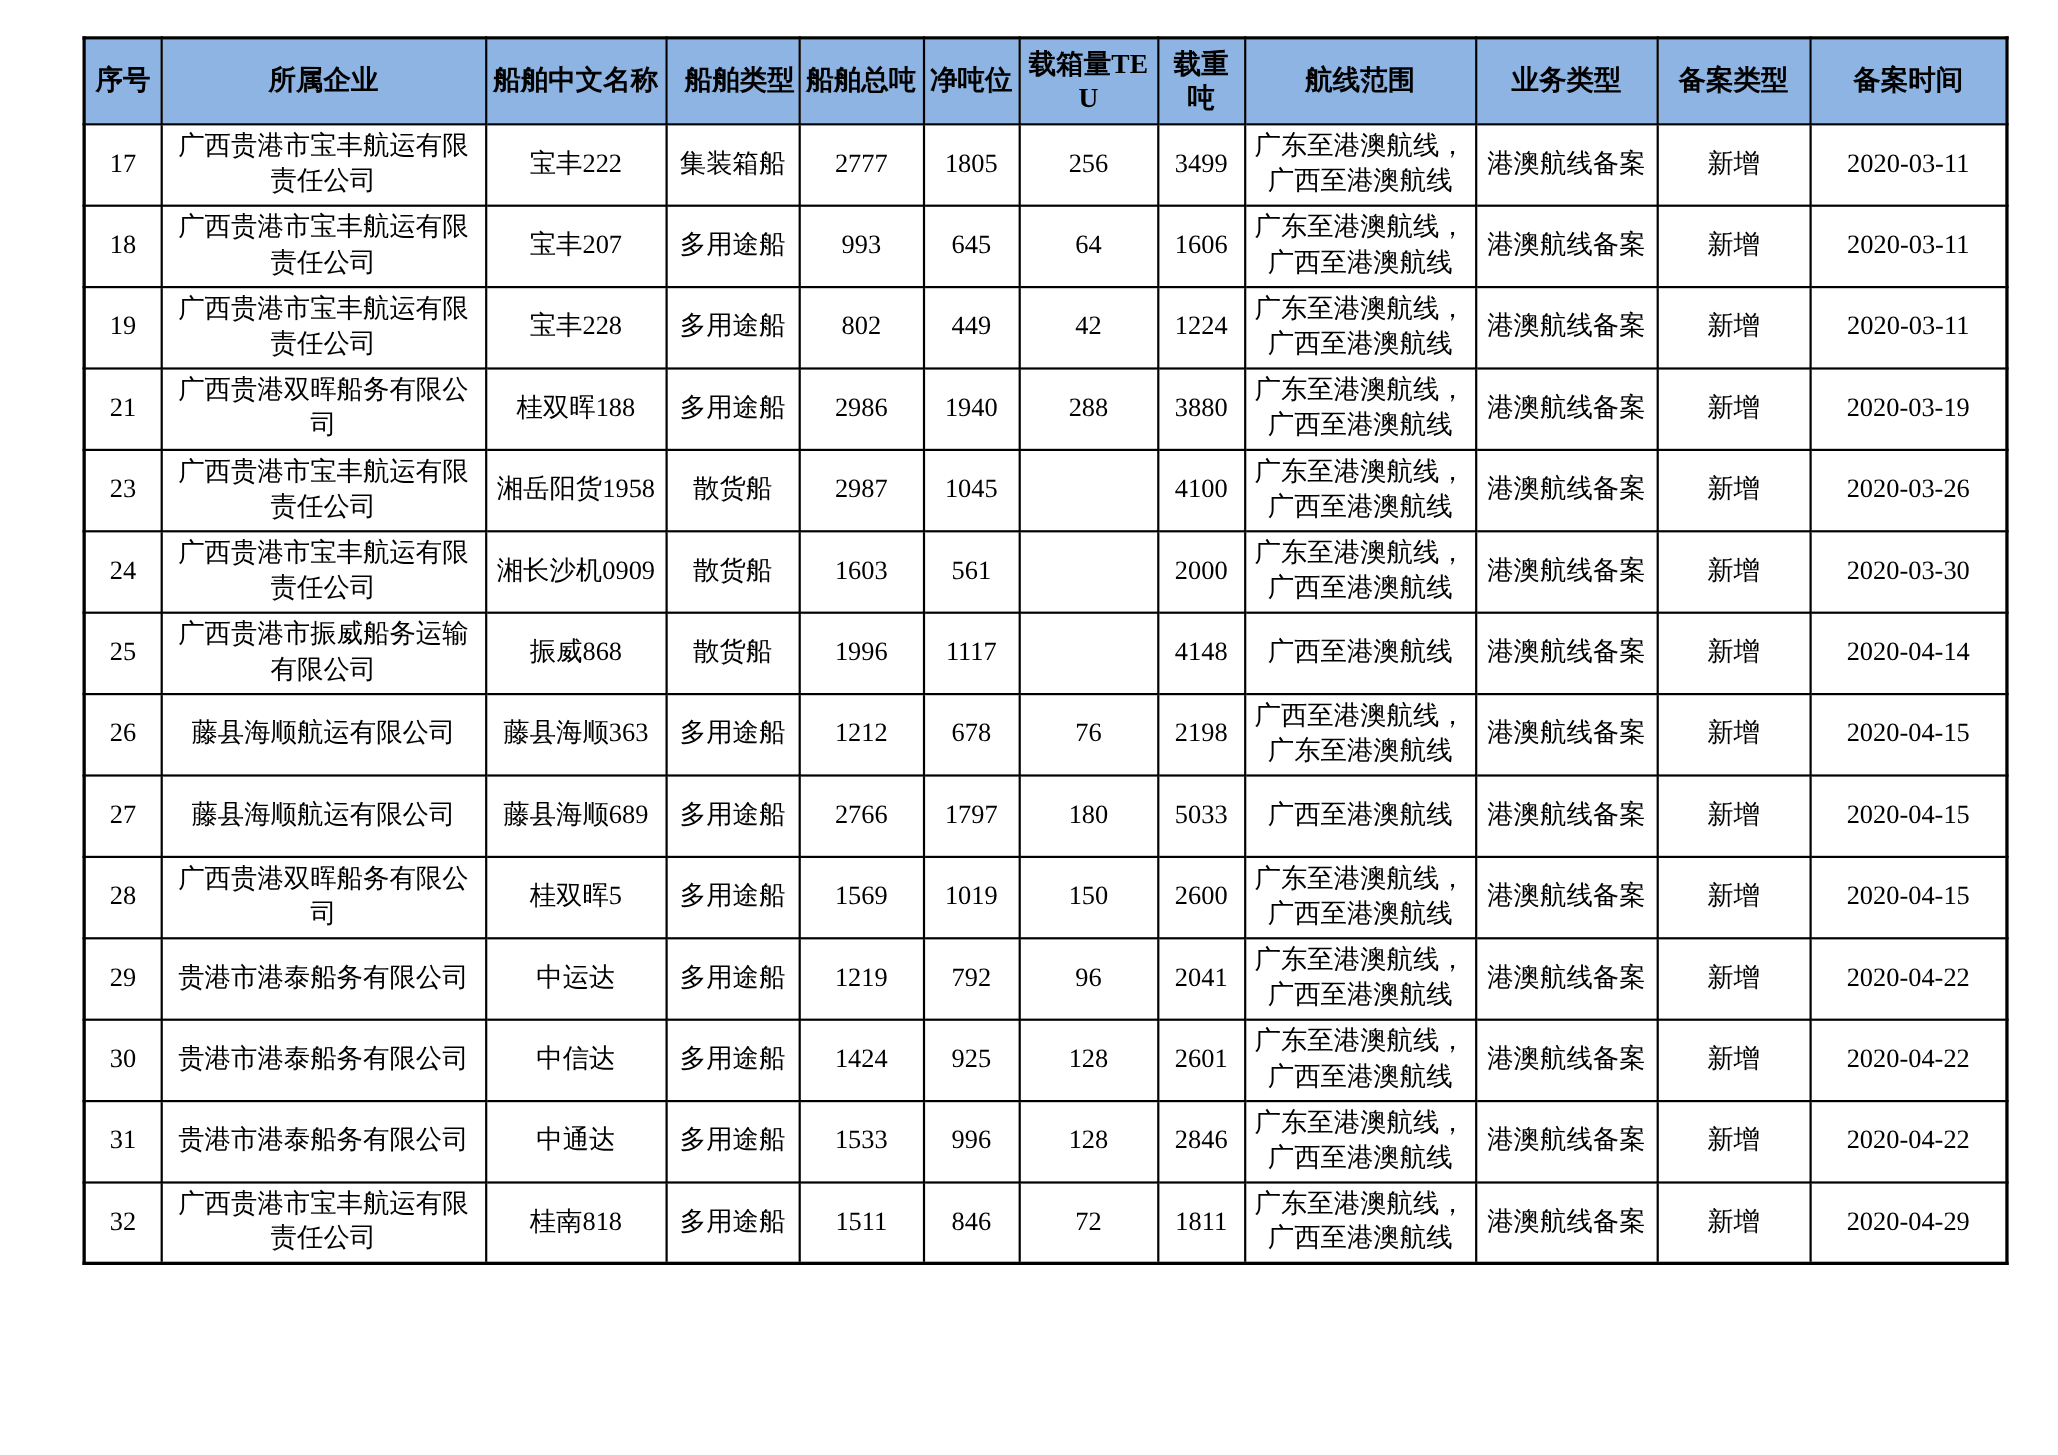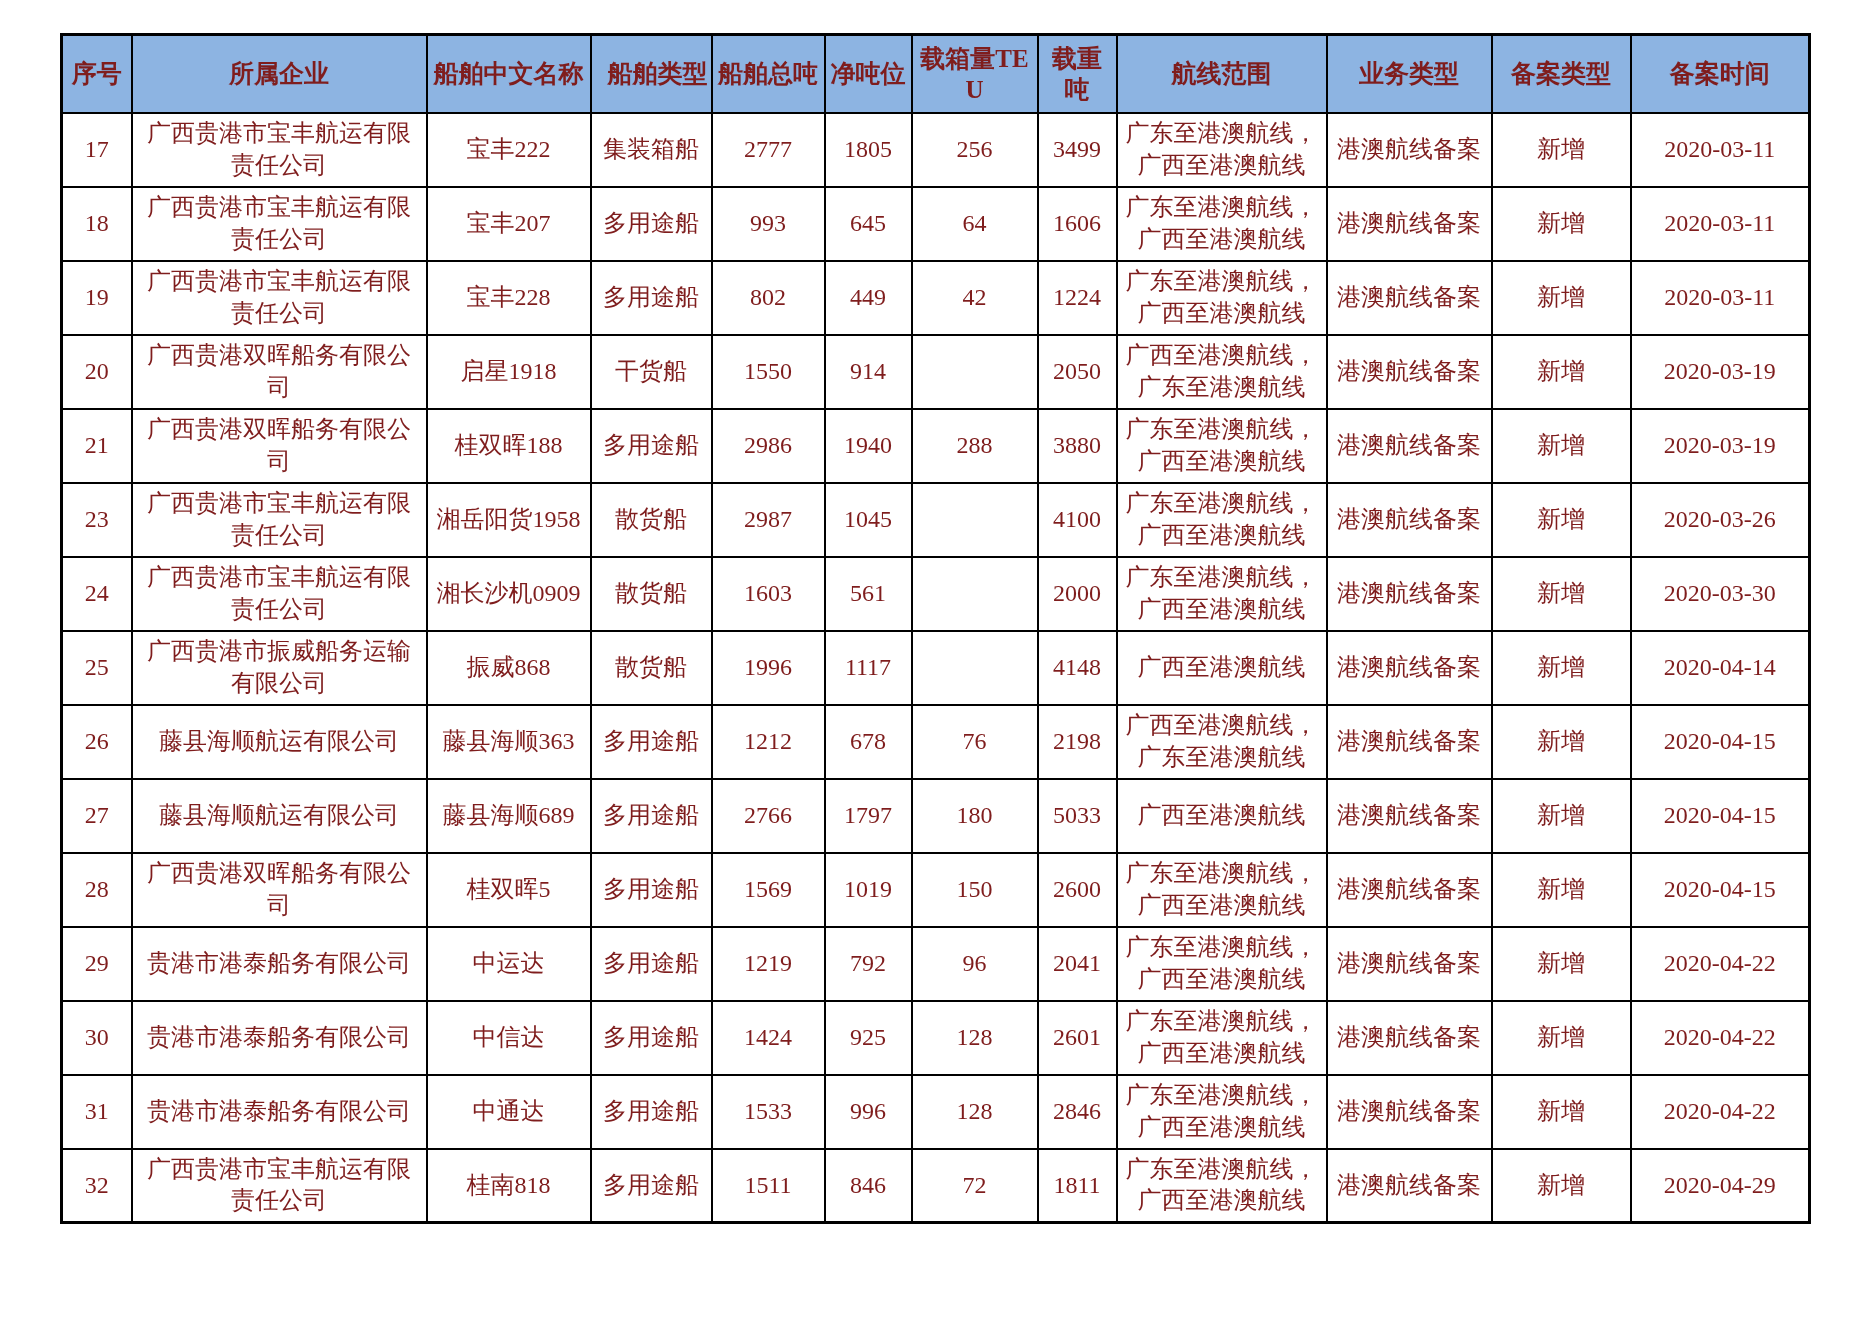--- a/index.html
+++ b/index.html
@@ -9,26 +9,26 @@
   }
   .page {
     position: relative;
     width: 1871px;
     height: 1323px;
     background: #ffffff;
     overflow: hidden;
   }
   table.ship-table {
     position: absolute;
-    left: 60px;
+    left: 75px;
     top: 33px;
     width: 1748px;
     border-collapse: collapse;
     table-layout: fixed;
-    color: #7f1d1d;
+    color: #000000;
   }
   table.ship-table th,
   table.ship-table td {
     border: 2px solid #000000;
     text-align: center;
     vertical-align: middle;
     padding: 2px 3px;
     overflow: hidden;
     word-break: break-all;
   }
@@ -117,34 +117,20 @@
           <td>802</td>
           <td>449</td>
           <td>42</td>
           <td>1224</td>
           <td>广东至港澳航线，广西至港澳航线</td>
           <td>港澳航线备案</td>
           <td>新增</td>
           <td>2020-03-11</td>
         </tr>
         <tr>
-          <td>20</td>
-          <td>广西贵港双晖船务有限公司</td>
-          <td>启星1918</td>
-          <td>干货船</td>
-          <td>1550</td>
-          <td>914</td>
-          <td></td>
-          <td>2050</td>
-          <td>广西至港澳航线，广东至港澳航线</td>
-          <td>港澳航线备案</td>
-          <td>新增</td>
-          <td>2020-03-19</td>
-        </tr>
-        <tr>
           <td>21</td>
           <td>广西贵港双晖船务有限公司</td>
           <td>桂双晖188</td>
           <td>多用途船</td>
           <td>2986</td>
           <td>1940</td>
           <td>288</td>
           <td>3880</td>
           <td>广东至港澳航线，广西至港澳航线</td>
           <td>港澳航线备案</td>

